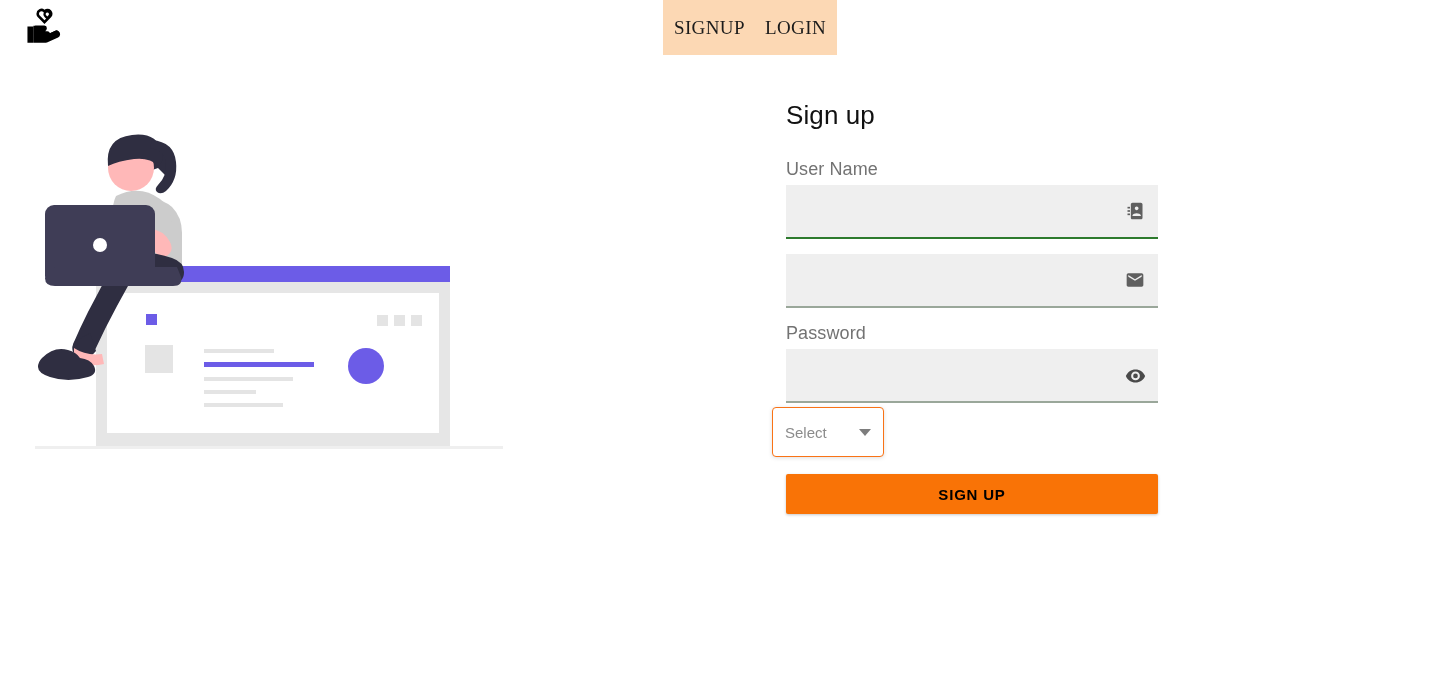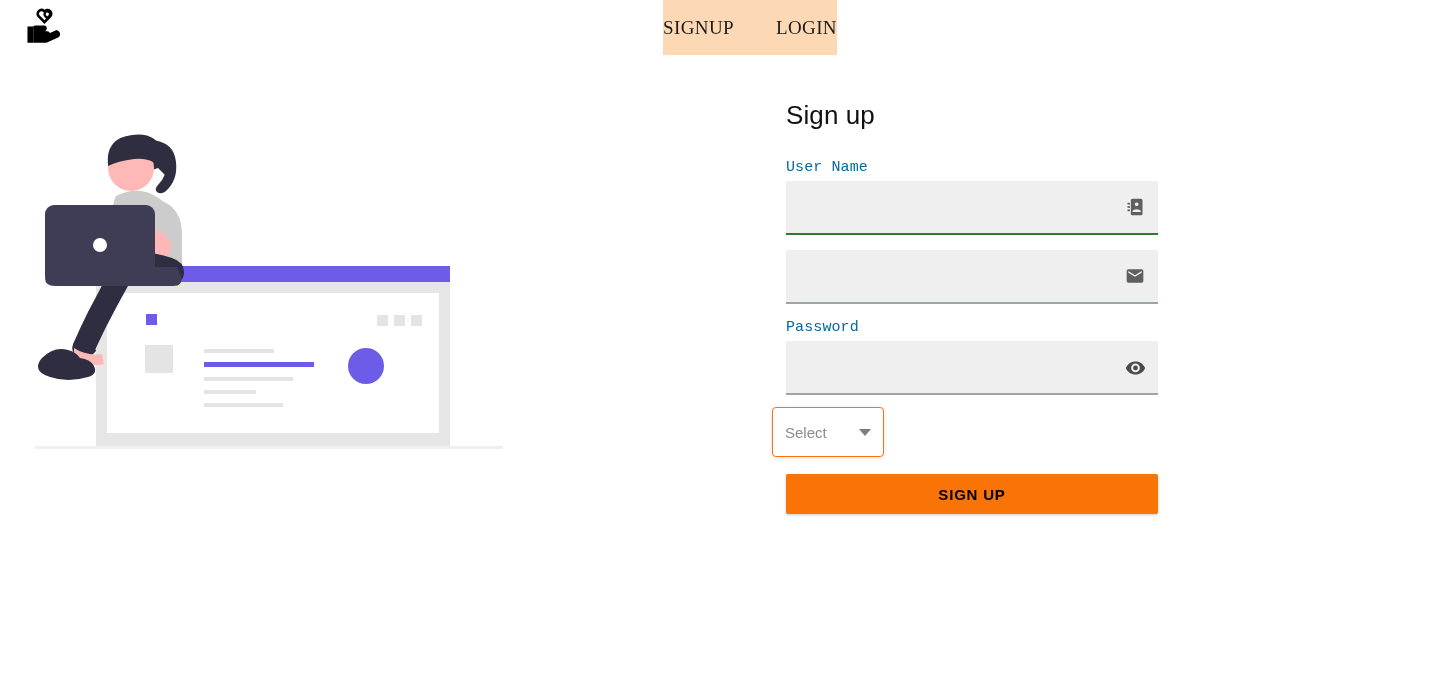--- a/index.html
+++ b/index.html
@@ -12,40 +12,40 @@
   }
   .page { position: relative; width: 1440px; height: 684px; background:#fff; }
 
   
   .logo { position: absolute; left: 25px; top: 5px; width: 42px; height: 42px; }
 
   
   .navbar {
     position: absolute; left: 663px; top: 0; width: 174px; height: 55px;
     background: #fcd8b4;
-    display: flex; align-items: center; justify-content: space-between; gap: 20px;
+    display: flex; align-items: center; justify-content: center; gap: 20px;
   }
   .nav-link {
     font-family: "Liberation Serif", serif;
     font-size: 19px; letter-spacing: .4px;
     color: #1b1b1b; text-decoration: none; cursor: pointer;
   }
 
   
   .illustration { position: absolute; left: 30px; top: 110px; width: 490px; height: 350px; }
 
   
   .form-wrap { position: absolute; left: 786px; top: 100px; width: 372px; }
   .form-title {
     font-size: 26px; font-weight: 400; color: #111; margin: 0 0 28px 0;
     letter-spacing: .1px;
   }
   .field { margin-bottom: 17px; }
   .field-label {
-    display: block; font-size: 15px; color: #0369a1; margin-bottom: 5px; letter-spacing: .1px; font-family: Liberation Mono, monospace;
+    display: block; font-size: 18px; color: #737373; margin-bottom: 5px; letter-spacing: .1px;
   }
   .input-shell {
     position: relative; width: 372px; height: 52px;
     background: #efefef; border: none;
   }
   .input-shell input {
     width: 100%; height: 100%; background: transparent; border: none; outline: none;
     padding: 0 44px 0 14px; font-size: 15px; color: #222;
     font-family: "Liberation Sans", sans-serif;
   }

